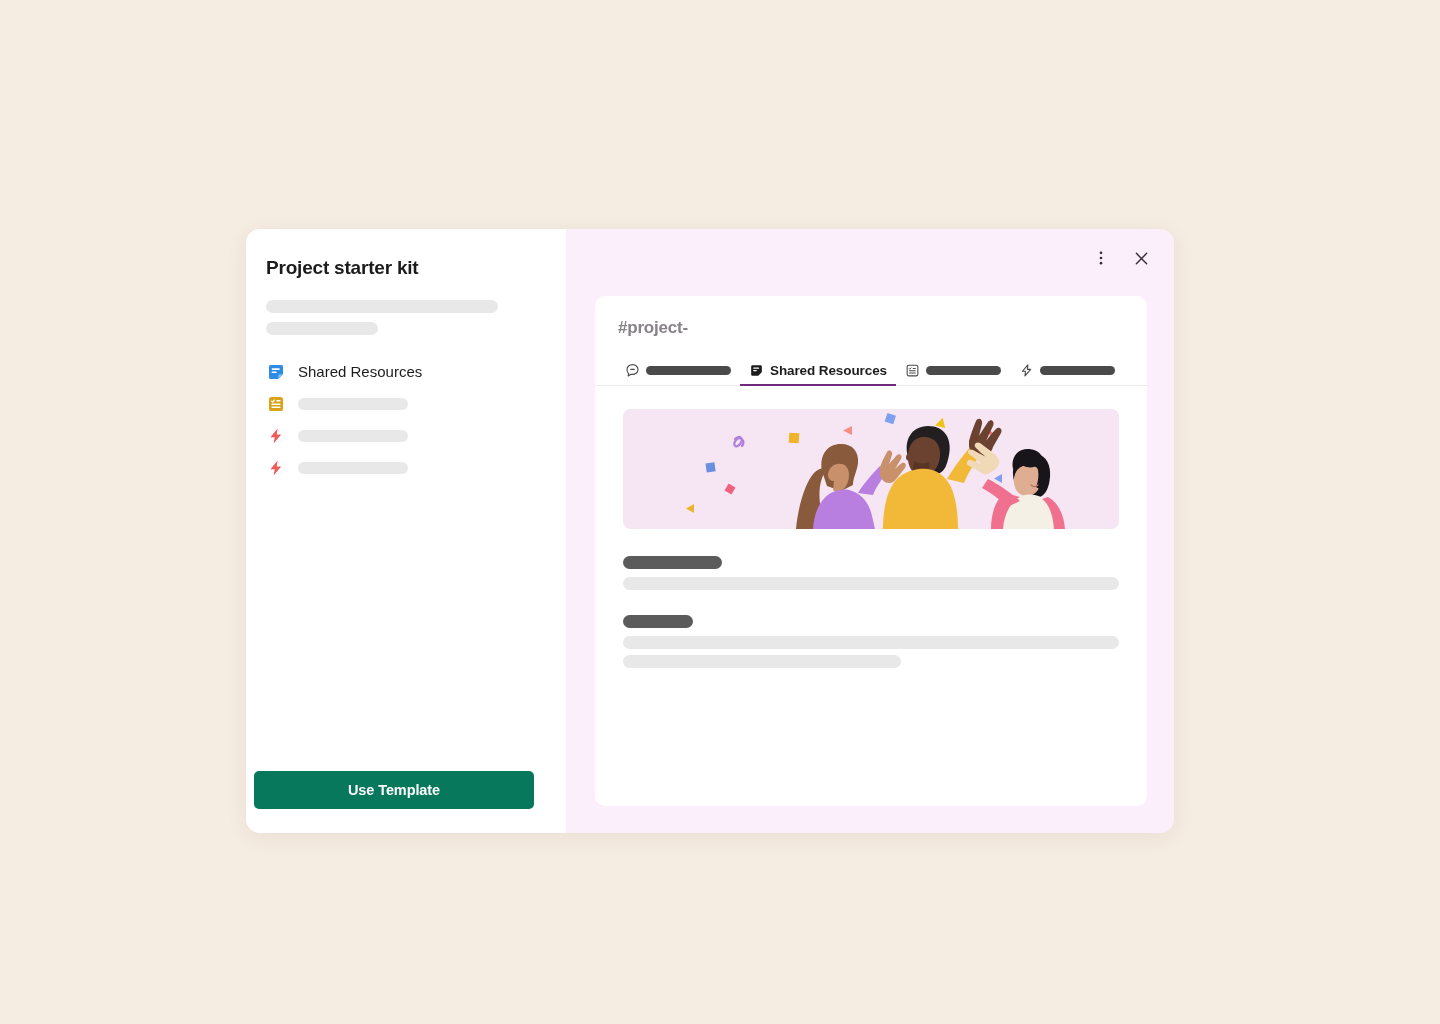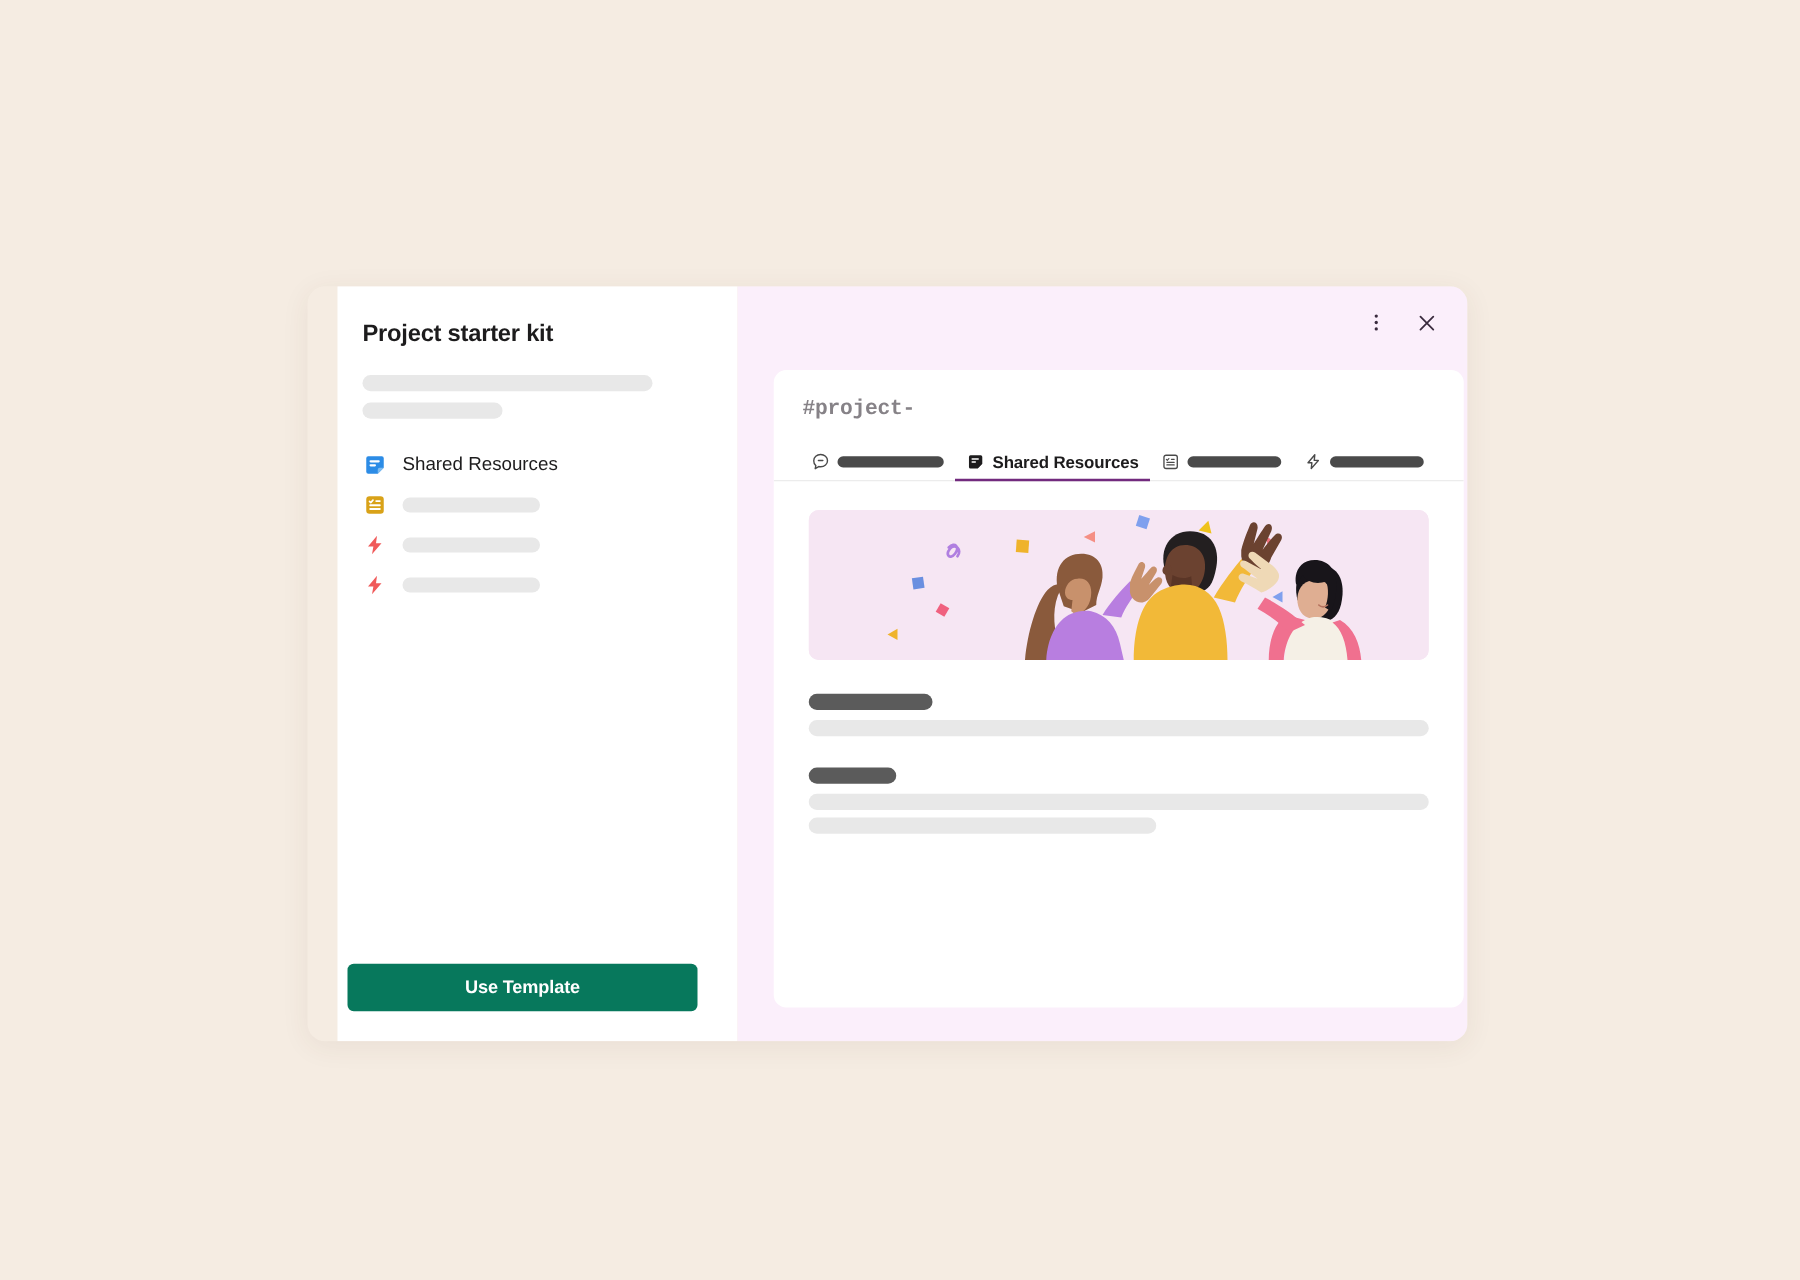--- a/index.html
+++ b/index.html
@@ -27,21 +27,20 @@
   }
 
   
   .left-panel {
     width: 320px;
     background: #ffffff;
     padding: 28px 20px 24px 20px;
     position: relative;
     display: flex;
     flex-direction: column;
-    margin-left: 24px;
   }
 
   .panel-title {
     font-size: 19px;
     font-weight: bold;
     color: #1d1c1d;
     letter-spacing: -0.2px;
     margin-bottom: 20px;
     line-height: 1.2;
   }
@@ -124,21 +123,20 @@
     border-radius: 10px;
     overflow: hidden;
   }
 
   .channel-name {
     font-size: 17px;
     font-weight: bold;
     color: #868287;
     padding: 22px 0 0 23px;
     letter-spacing: -0.2px;
-    font-family: Liberation Mono, monospace;
   }
 
   .tabbar {
     display: flex;
     align-items: flex-end;
     gap: 0;
     padding: 0 0 0 21px;
     margin-top: 17px;
     border-bottom: 1px solid #ececec;
     height: 31px;

